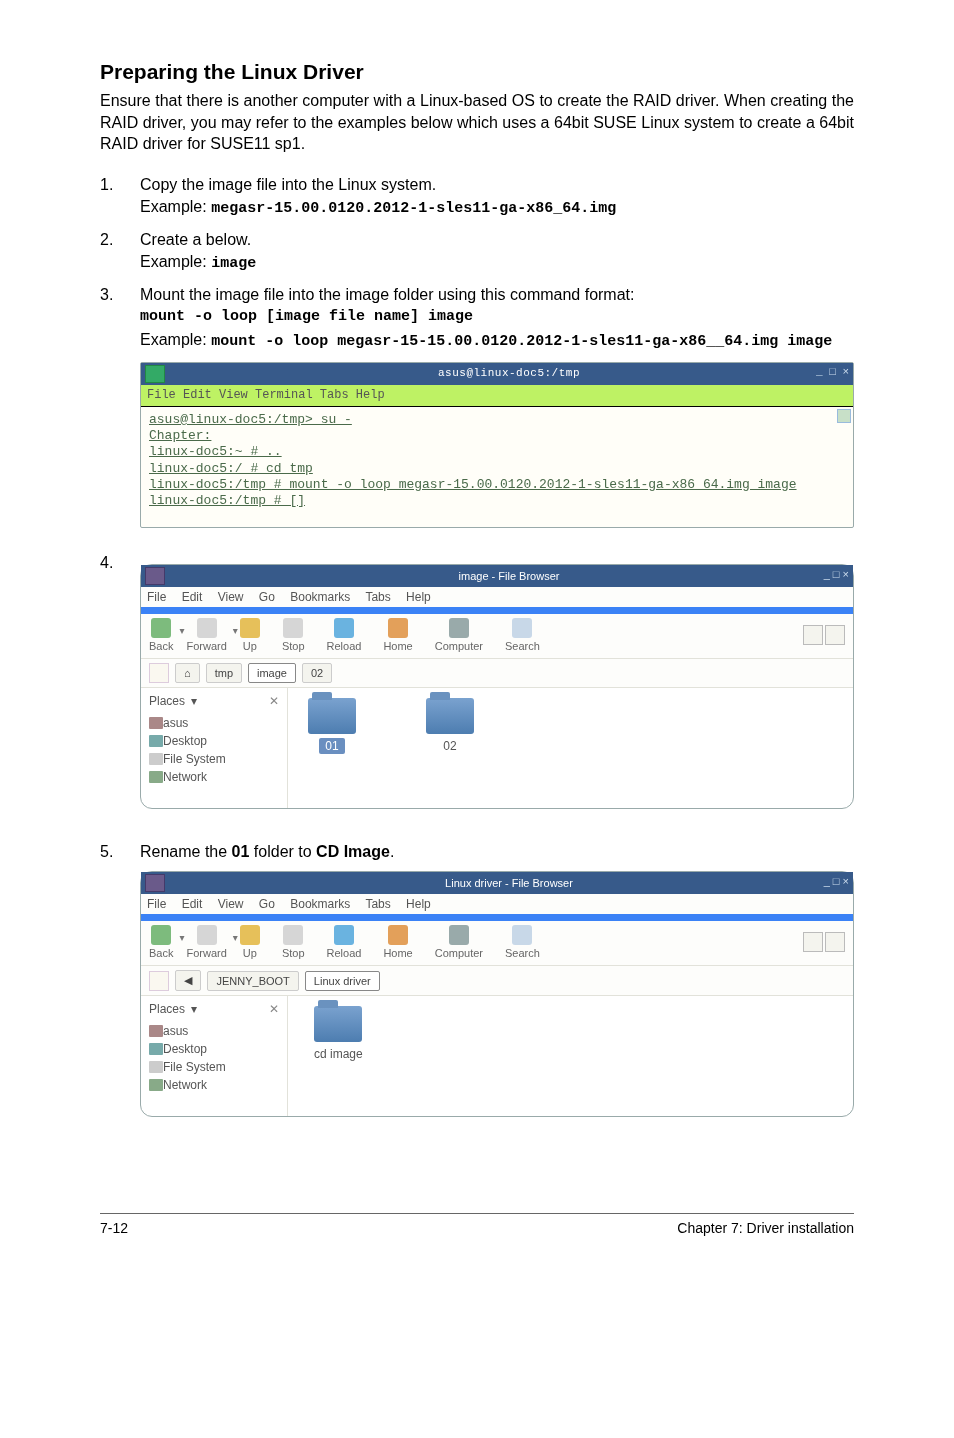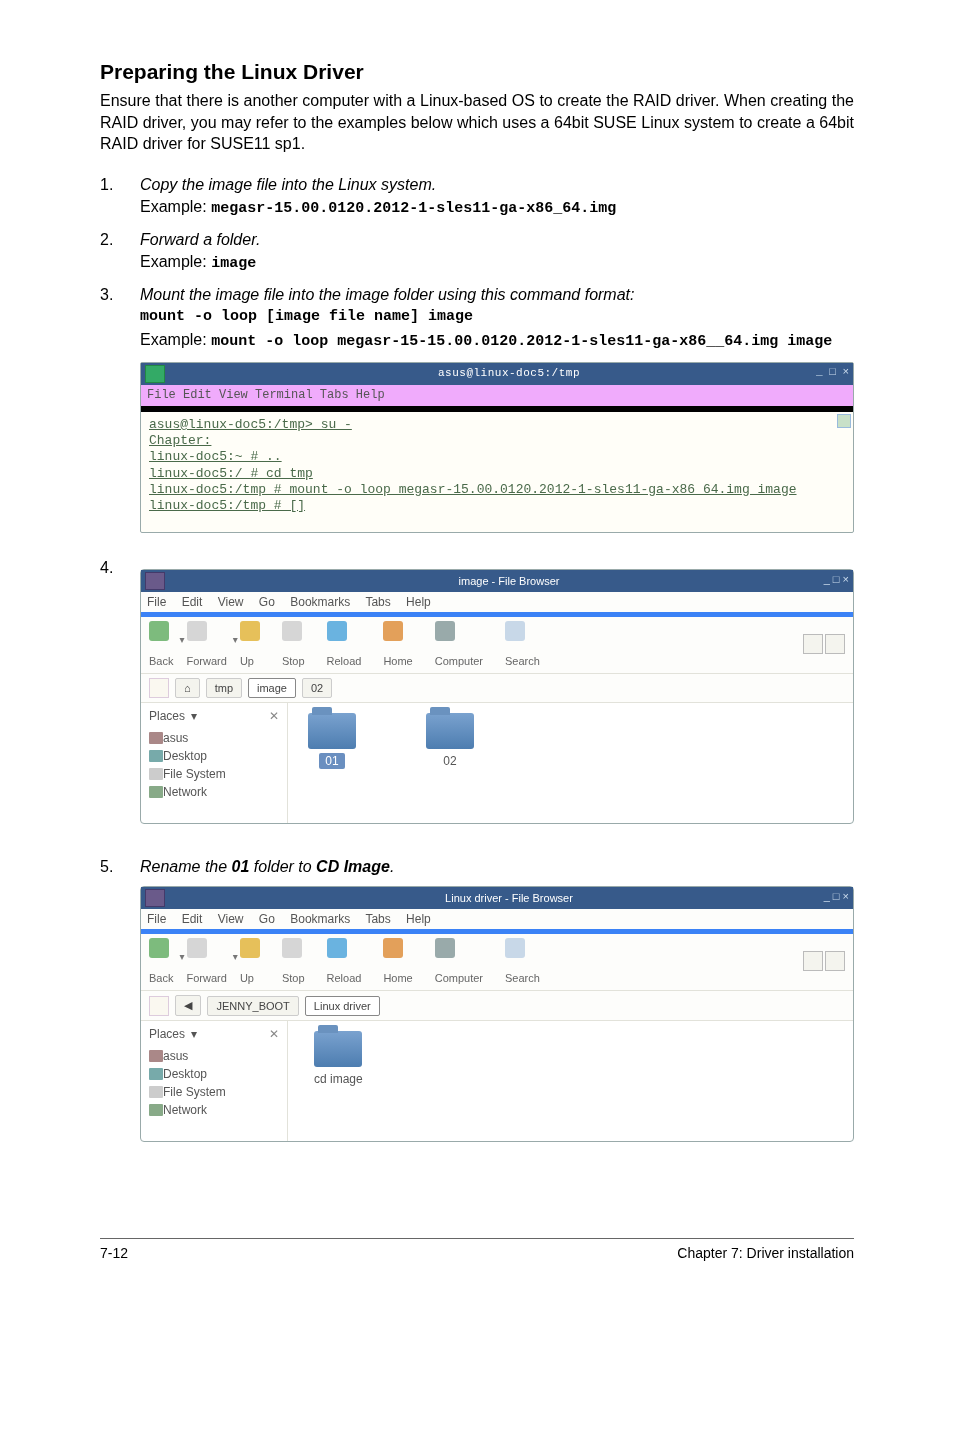--- a/index.html
+++ b/index.html
@@ -38,21 +38,20 @@
   ol.steps .num {
     width: 40px;
     flex: 0 0 40px;
   }
   ol.steps .body {
     flex: 1;
   }
   .body .main-line {
     margin-bottom: 4px;
     text-align: justify;
-    font-style: italic;
   }
   .body .example-line {
     margin-bottom: 6px;
   }
   .mono {
     font-family: "Courier New", monospace;
     font-weight: bold;
     font-size: 15px;
   }
   .cmd-block {
@@ -89,53 +88,53 @@
   .term-titlebar .icon-box {
     width: 18px; height: 16px; background:#3a6; margin-left:4px; border:1px solid #284;
   }
   .term-titlebar .title-text {
     flex:1; text-align:center; font-size:11px; letter-spacing:0.5px;
   }
   .term-titlebar .win-controls {
     position:absolute; right:4px; top:3px; font-size:11px; color:#cde;
   }
   .term-menubar {
-    background:#f0abfc; color:#555; font-size:12px; padding:3px 6px; border-bottom:6px solid #000000;
+    background:#bef264; color:#555; font-size:12px; padding:3px 6px; border-bottom:1px solid #000000;
   }
   .term-body {
     padding: 5px 8px 18px 8px;
     color: #4a6a4a;
     position:relative;
     text-decoration:underline;
   }
   .term-body .line { white-space: pre; }
   .scroll-hint { position:absolute; right:2px; top:2px; width:12px; height:12px; background:#c8e0c8; border:1px solid #9bd; }
 
   
   .fb-shot {
     border: 1px solid #9aa;
-    border-radius:4px;
+    border-radius:12px;
     margin: 10px 0 26px 0;
     background:#fff;
     font-family: Arial, sans-serif;
     font-size:12px;
     color:#444;
   }
   .fb-titlebar {
     background:#375a8a; color:#fff; height:22px; display:flex; align-items:center; position:relative;
   }
   .fb-titlebar .fb-icon { width:18px;height:16px;background:#6a5a8a;margin-left:4px;border:1px solid #443a6a; }
   .fb-titlebar .title-text { flex:1; text-align:center; font-size:11px; }
   .fb-titlebar .win-controls { position:absolute; right:4px; top:3px; font-size:11px; color:#cde; }
-  .fb-menubar { background:#fdfdfb; color:#555; font-size:12px; padding:3px 6px; border-bottom:5px solid #3b82f6; }
+  .fb-menubar { background:#fdfdfb; color:#555; font-size:12px; padding:3px 6px; border-bottom:7px solid #3b82f6; }
   .fb-menubar span { margin-right:12px; }
   .fb-toolbar {
     display:flex; align-items:center; padding:4px 8px 6px 8px; border-bottom:1px solid #e2e2da; background:#fdfdfb;
   }
-  .tb-btn { display:flex; flex-direction:column; align-items:flex-start; margin-right:22px; font-size:11px; color:#666;gap:12px; }
+  .tb-btn { display:flex; flex-direction:column; align-items:center; margin-right:22px; font-size:11px; color:#666; }
   .tb-btn .ico { width:20px;height:20px; border-radius:3px; margin-bottom:2px; display:flex;align-items:center;justify-content:center; }
   .ico.back{ background:#7dbb7d;} .ico.up{background:#e6c05a;} .ico.stop{background:#d6d6d6;}
   .ico.reload{background:#6ab3e0;} .ico.home{background:#e3a05a;} .ico.computer{background:#9aa;} .ico.search{background:#c8d8e8;}
   .tb-small-arrow{ font-size:10px;color:#777;margin:0 2px 10px -16px; }
   .tb-group-end { margin-left:auto; display:flex; gap:2px; }
   .tb-view { width:18px;height:18px;border:1px solid #bbb;background:#f4f4ee; }
   .fb-pathbar {
     display:flex; align-items:center; padding:4px 8px; border-bottom:1px solid #e2e2da; background:#fdfdfb; gap:6px;
   }
   .path-btn { padding:3px 8px; border:1px solid #ccc; border-radius:2px; background:#f4f4ee; font-size:11px; }
@@ -179,21 +178,21 @@
         <div class="main-line">Copy the image file into the Linux system.</div>
         <div class="example-line">
           <span>Example: </span><span class="mono">megasr-15.00.0120.2012-1-sles11-ga-x86_64.img</span>
         </div>
       </div>
     </li>
 
     <li>
       <div class="num">2.</div>
       <div class="body">
-        <div class="main-line">Forward a folder.</div>
+        <div class="main-line">Create a below.</div>
         <div class="example-line">
           <span>Example: </span><span class="mono">image</span>
         </div>
       </div>
     </li>
 
     <li>
       <div class="num">3.</div>
       <div class="body">
         <div class="main-line">Mount the image file into the image folder using this command format:</div>

